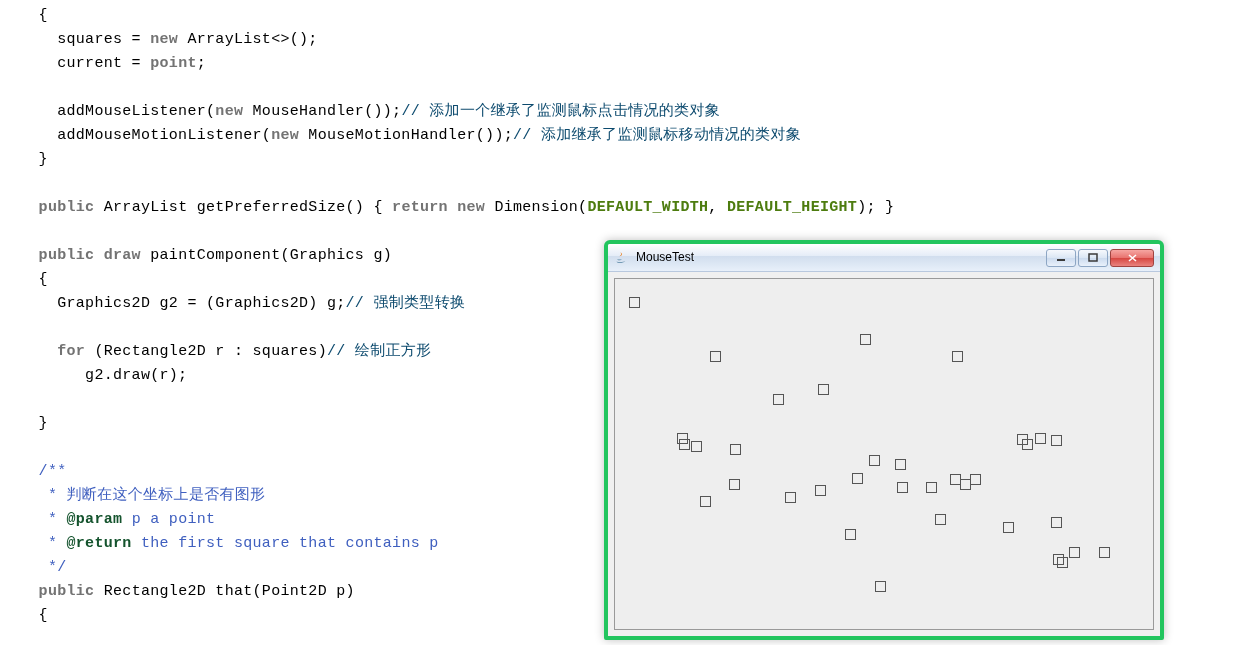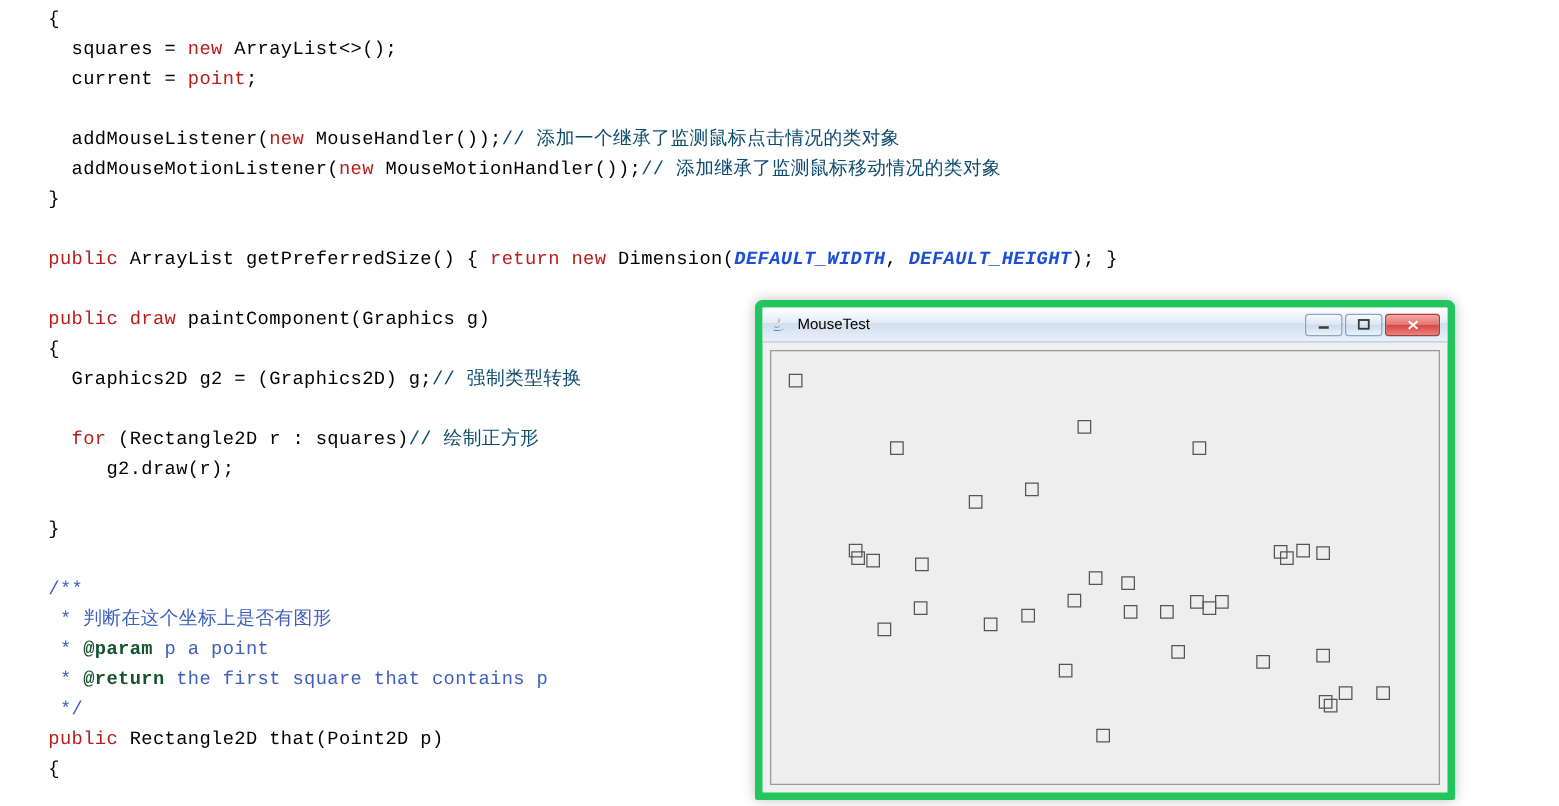--- a/index.html
+++ b/index.html
@@ -15,36 +15,36 @@
       position: relative;
       width: 1247px;
       height: 645px;
       overflow: hidden;
     }
     .code-area {
       padding: 4px 0 0 20px;
       white-space: pre;
       letter-spacing: 0.3px;
     }
-    .kw { color: #b91c1c; font-weight: normal; }
+    .kw { color: #737373; font-weight: bold; }
     .cm { color: #0c4a6e; }
     .jd { color: #3f5fbf; }
     .jt { color: #14532d; font-weight: bold; }
-    .fld { color: #1d4ed8; font-style: italic; font-weight: bold; }
+    .fld { color: #4d7c0f; font-weight: bold; }
     .txt { color: #000000; }
     .brace { color: #000000; }
 
     .window {
       position: absolute;
       left: 604px;
       top: 240px;
       width: 560px;
       height: 400px;
       background: #f0f0f0;
-      border: 6px solid #22c55e;
+      border: 4px solid #22c55e;
       border-radius: 6px 6px 2px 2px;
       box-shadow: 0 0 10px rgba(0,0,0,0.25);
       overflow: hidden;
     }
     .titlebar {
       height: 28px;
       background: linear-gradient(to bottom, #ffffff 0%, #e4ecf7 45%, #d1deee 46%, #e8f0fa 100%);
       border-bottom: 1px solid #b8c8de;
       display: flex;
       align-items: center;

